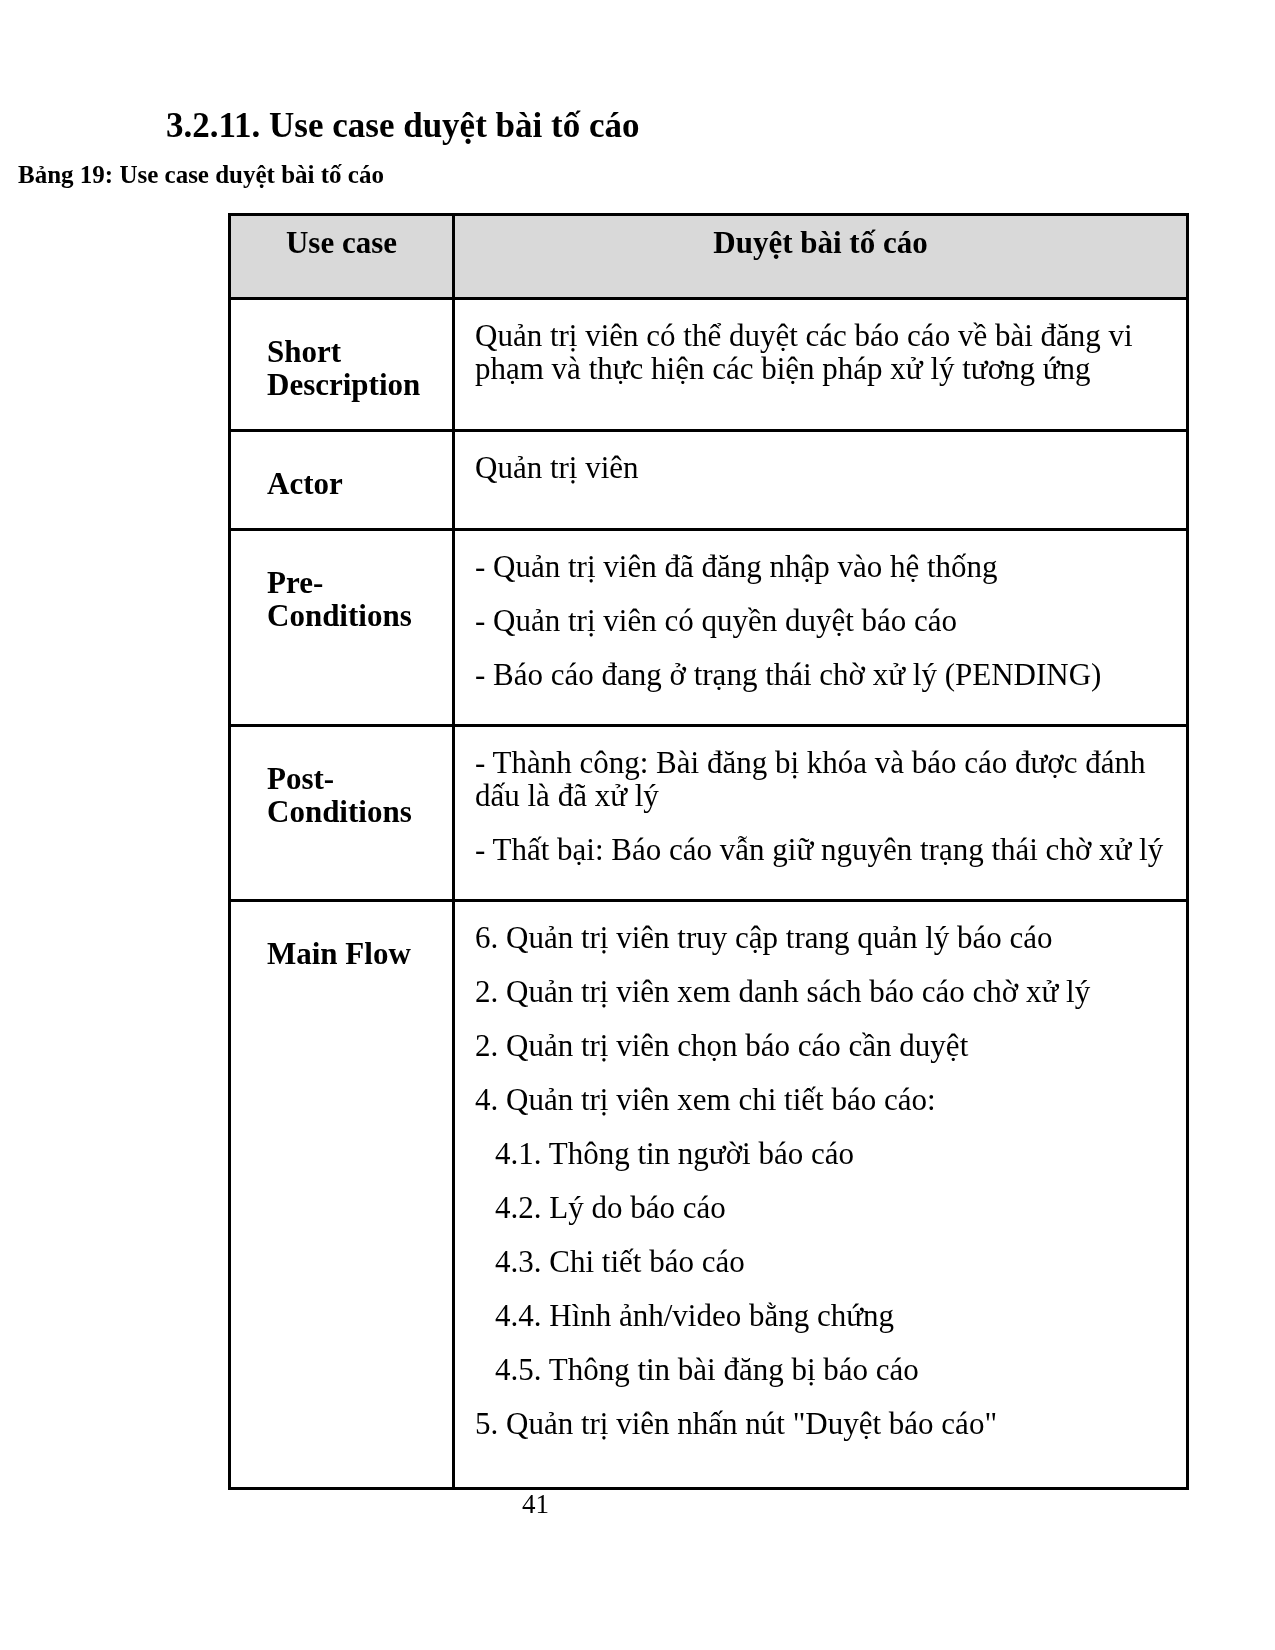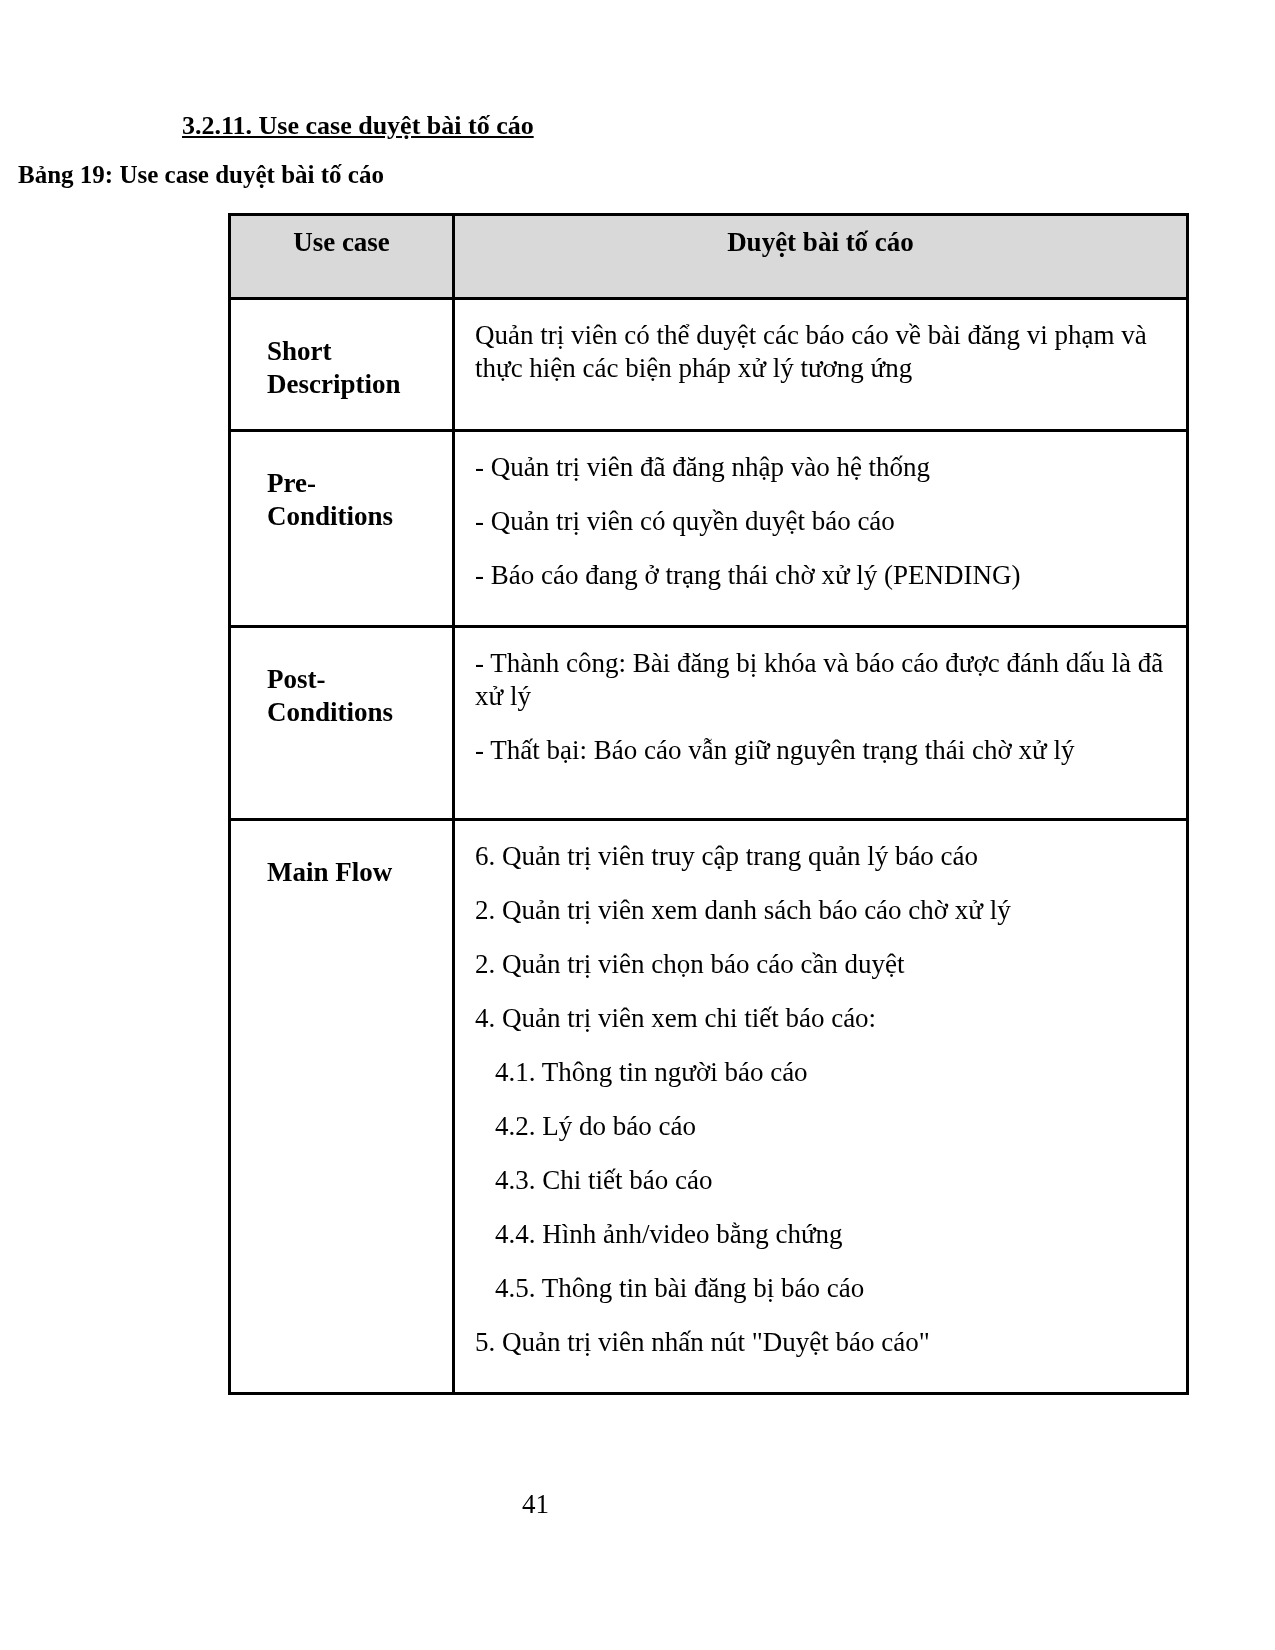--- a/index.html
+++ b/index.html
@@ -10,26 +10,25 @@
     color: #000000;
   }
   body {
     width: 1275px; height: 1650px;
     position: relative;
     overflow: hidden;
   }
 
   .heading {
     position: absolute;
-    left: 182px; top: 108px;
-    font-size: 26px;
+    left: 166px; top: 108px;
+    font-size: 35px;
     font-weight: bold;
     line-height: 36px;
     white-space: nowrap;
-    text-decoration: underline;
   }
 
   .caption {
     position: absolute;
     left: 18px; top: 159px;
     width: 1275px;
     text-align: left;
     font-size: 25px;
     font-weight: bold;
     line-height: 32px;
@@ -39,21 +38,21 @@
     position: absolute;
     left: 228px; top: 213px;
     width: 958px;
     border-collapse: collapse;
     table-layout: fixed;
   }
   table.usecase th,
   table.usecase td {
     border: 3px solid #000000;
     vertical-align: top;
-    font-size: 27px;
+    font-size: 31px;
     line-height: 33px;
   }
   col.c1 { width: 224px; }
   col.c2 { width: 734px; }
 
   thead tr { height: 84px; }
   thead th {
     background: #d9d9d9;
     font-weight: bold;
     text-align: center;
@@ -113,20 +112,28 @@
       <tr>
         <td class="label-cell">
           <p>Short Description</p>
         </td>
         <td class="content-cell">
           <p>Quản trị viên có thể duyệt các báo cáo về bài đăng vi phạm và thực hiện các biện pháp xử lý tương ứng</p>
         </td>
       </tr>
       <tr>
         <td class="label-cell">
+          <p>Actor</p>
+        </td>
+        <td class="content-cell">
+          <p>Quản trị viên</p>
+        </td>
+      </tr>
+      <tr>
+        <td class="label-cell">
           <p>Pre-Conditions</p>
         </td>
         <td class="content-cell">
           <p>- Quản trị viên đã đăng nhập vào hệ thống</p>
           <p>- Quản trị viên có quyền duyệt báo cáo</p>
           <p>- Báo cáo đang ở trạng thái chờ xử lý (PENDING)</p>
         </td>
       </tr>
       <tr>
         <td class="label-cell">

